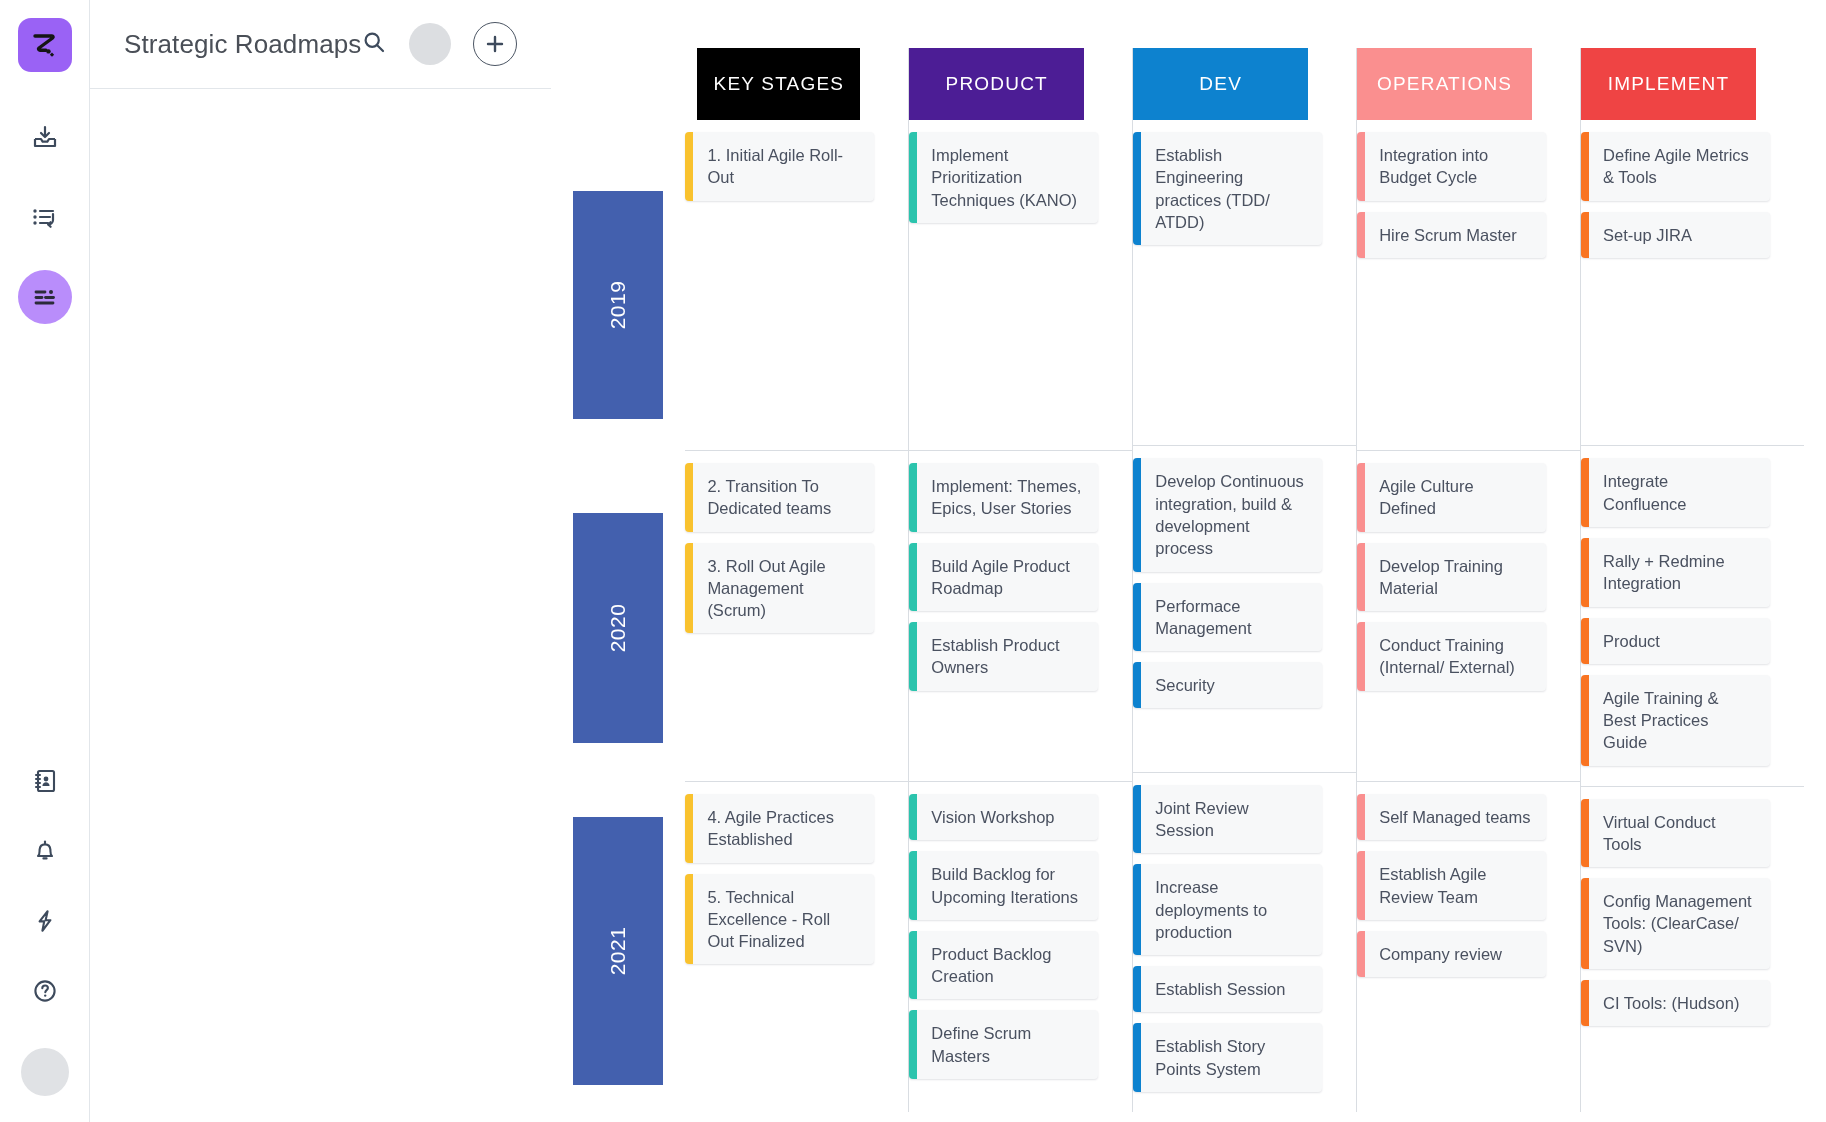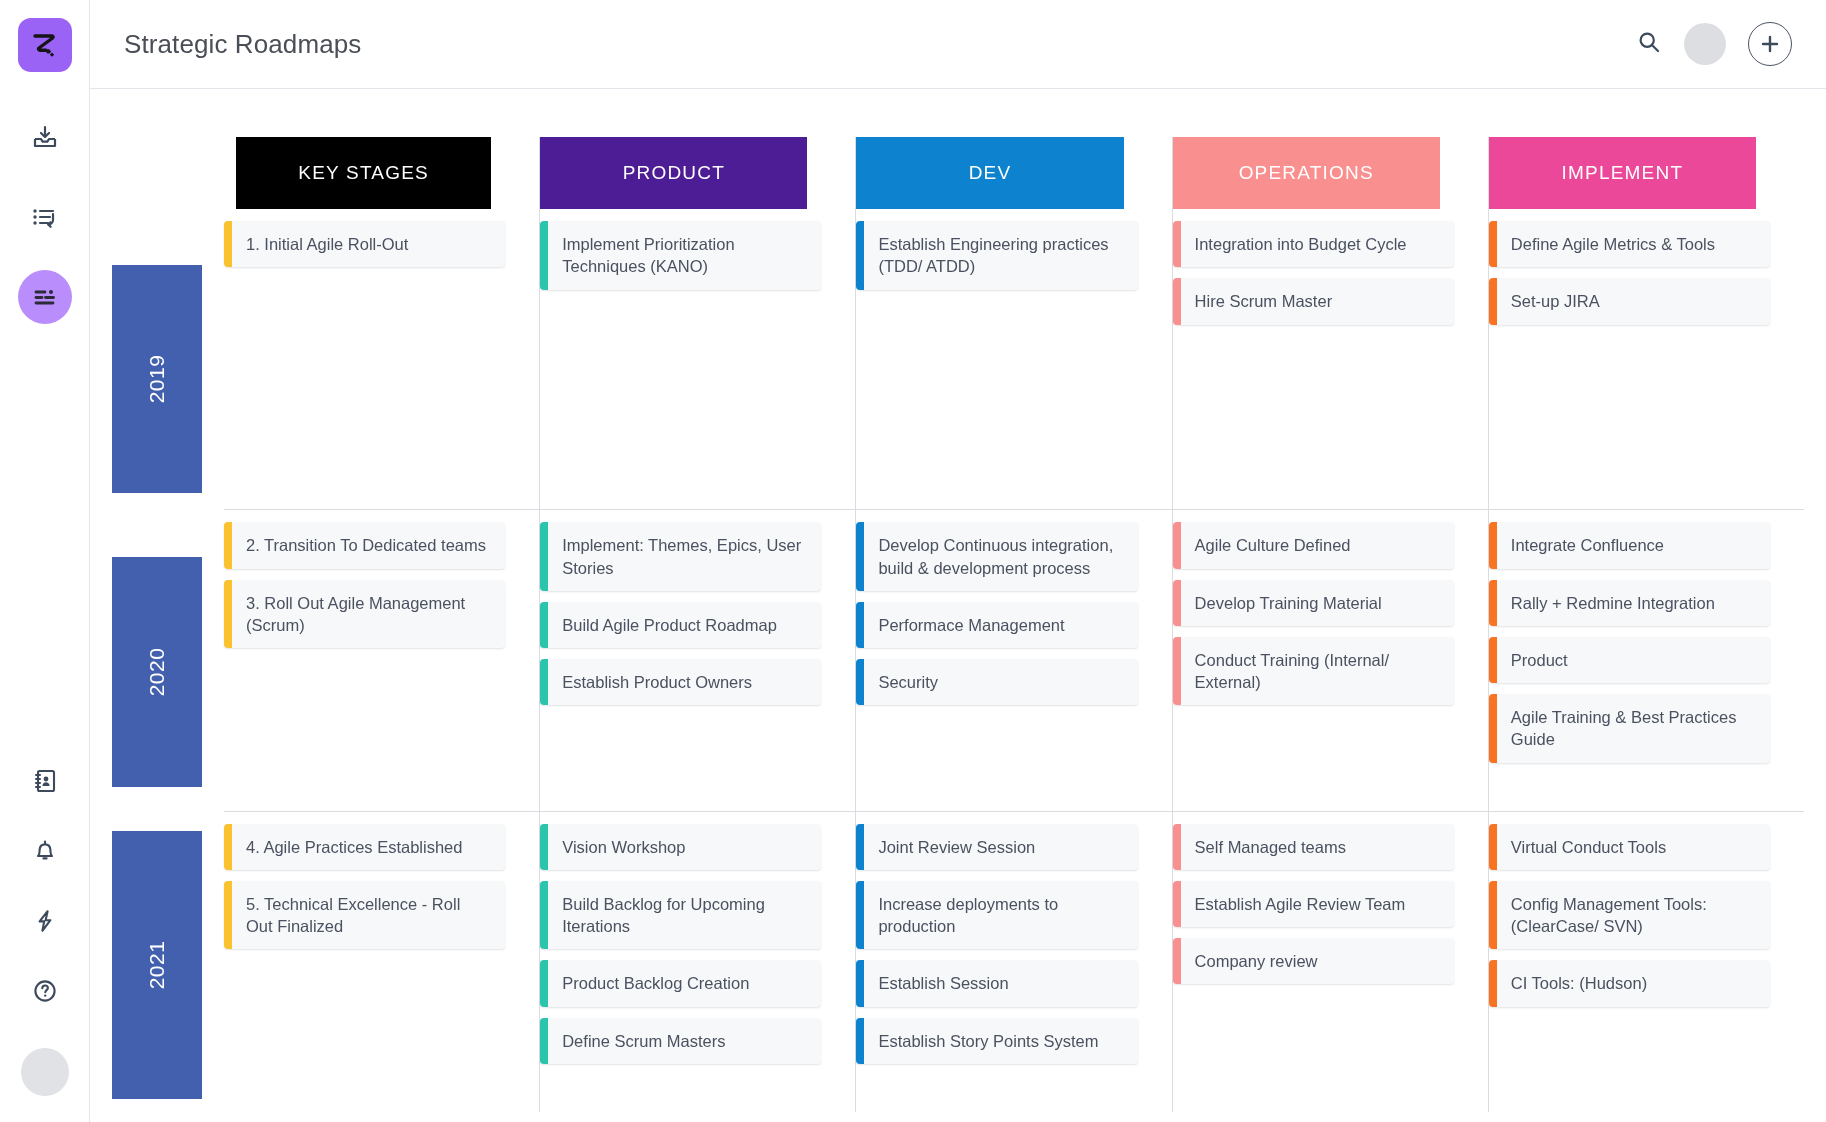--- a/index.html
+++ b/index.html
@@ -37,21 +37,21 @@
     position: absolute; left: 0; right: 0; bottom: 26px;
     display: flex; flex-direction: column; align-items: center;
   }
   .rail-bottom .rail-btn { margin-bottom: 16px; }
   .rail-avatar {
     width: 48px; height: 48px; border-radius: 50%;
     background: #e0e2e5; margin-top: 14px;
   }
 
   
-  .main { flex: 1; display: flex; flex-direction: column; height: 1112px; background:#fff; }
+  .main { flex: 1; display: flex; flex-direction: row; height: 1112px; background:#fff; }
 
   .topbar {
     height: 89px; min-height: 89px;
     border-bottom: 1px solid #e2e6ea;
     display: flex; align-items: center;
     padding: 0 34px 0 34px;
   }
   .page-title {
     font-size: 26px; color: #4a4f57; letter-spacing: .1px;
   }
@@ -133,21 +133,21 @@
   .accent-0 .card::before { background: #f9c22e; }
   .accent-1 .card::before { background: #2bc4ad; }
   .accent-2 .card::before { background: #0d82cf; }
   .accent-3 .card::before { background: #fa8f8f; }
   .accent-4 .card::before { background: #f97422; }
 
   .h-0 { background: #000000; margin-left: 12px; }
   .h-1 { background: #4c1d95; }
   .h-2 { background: #0d82cf; }
   .h-3 { background: #fa8f8f; }
-  .h-4 { background: #ec4899; }
+  .h-4 { background: #ef4444; }
 
   .sr { position: absolute; width: 1px; height: 1px; overflow: hidden; clip: rect(0 0 0 0); }
 </style>
 </head>
 <body>
 
 <div class="app">
 
   <nav class="rail">
     <div class="logo">

